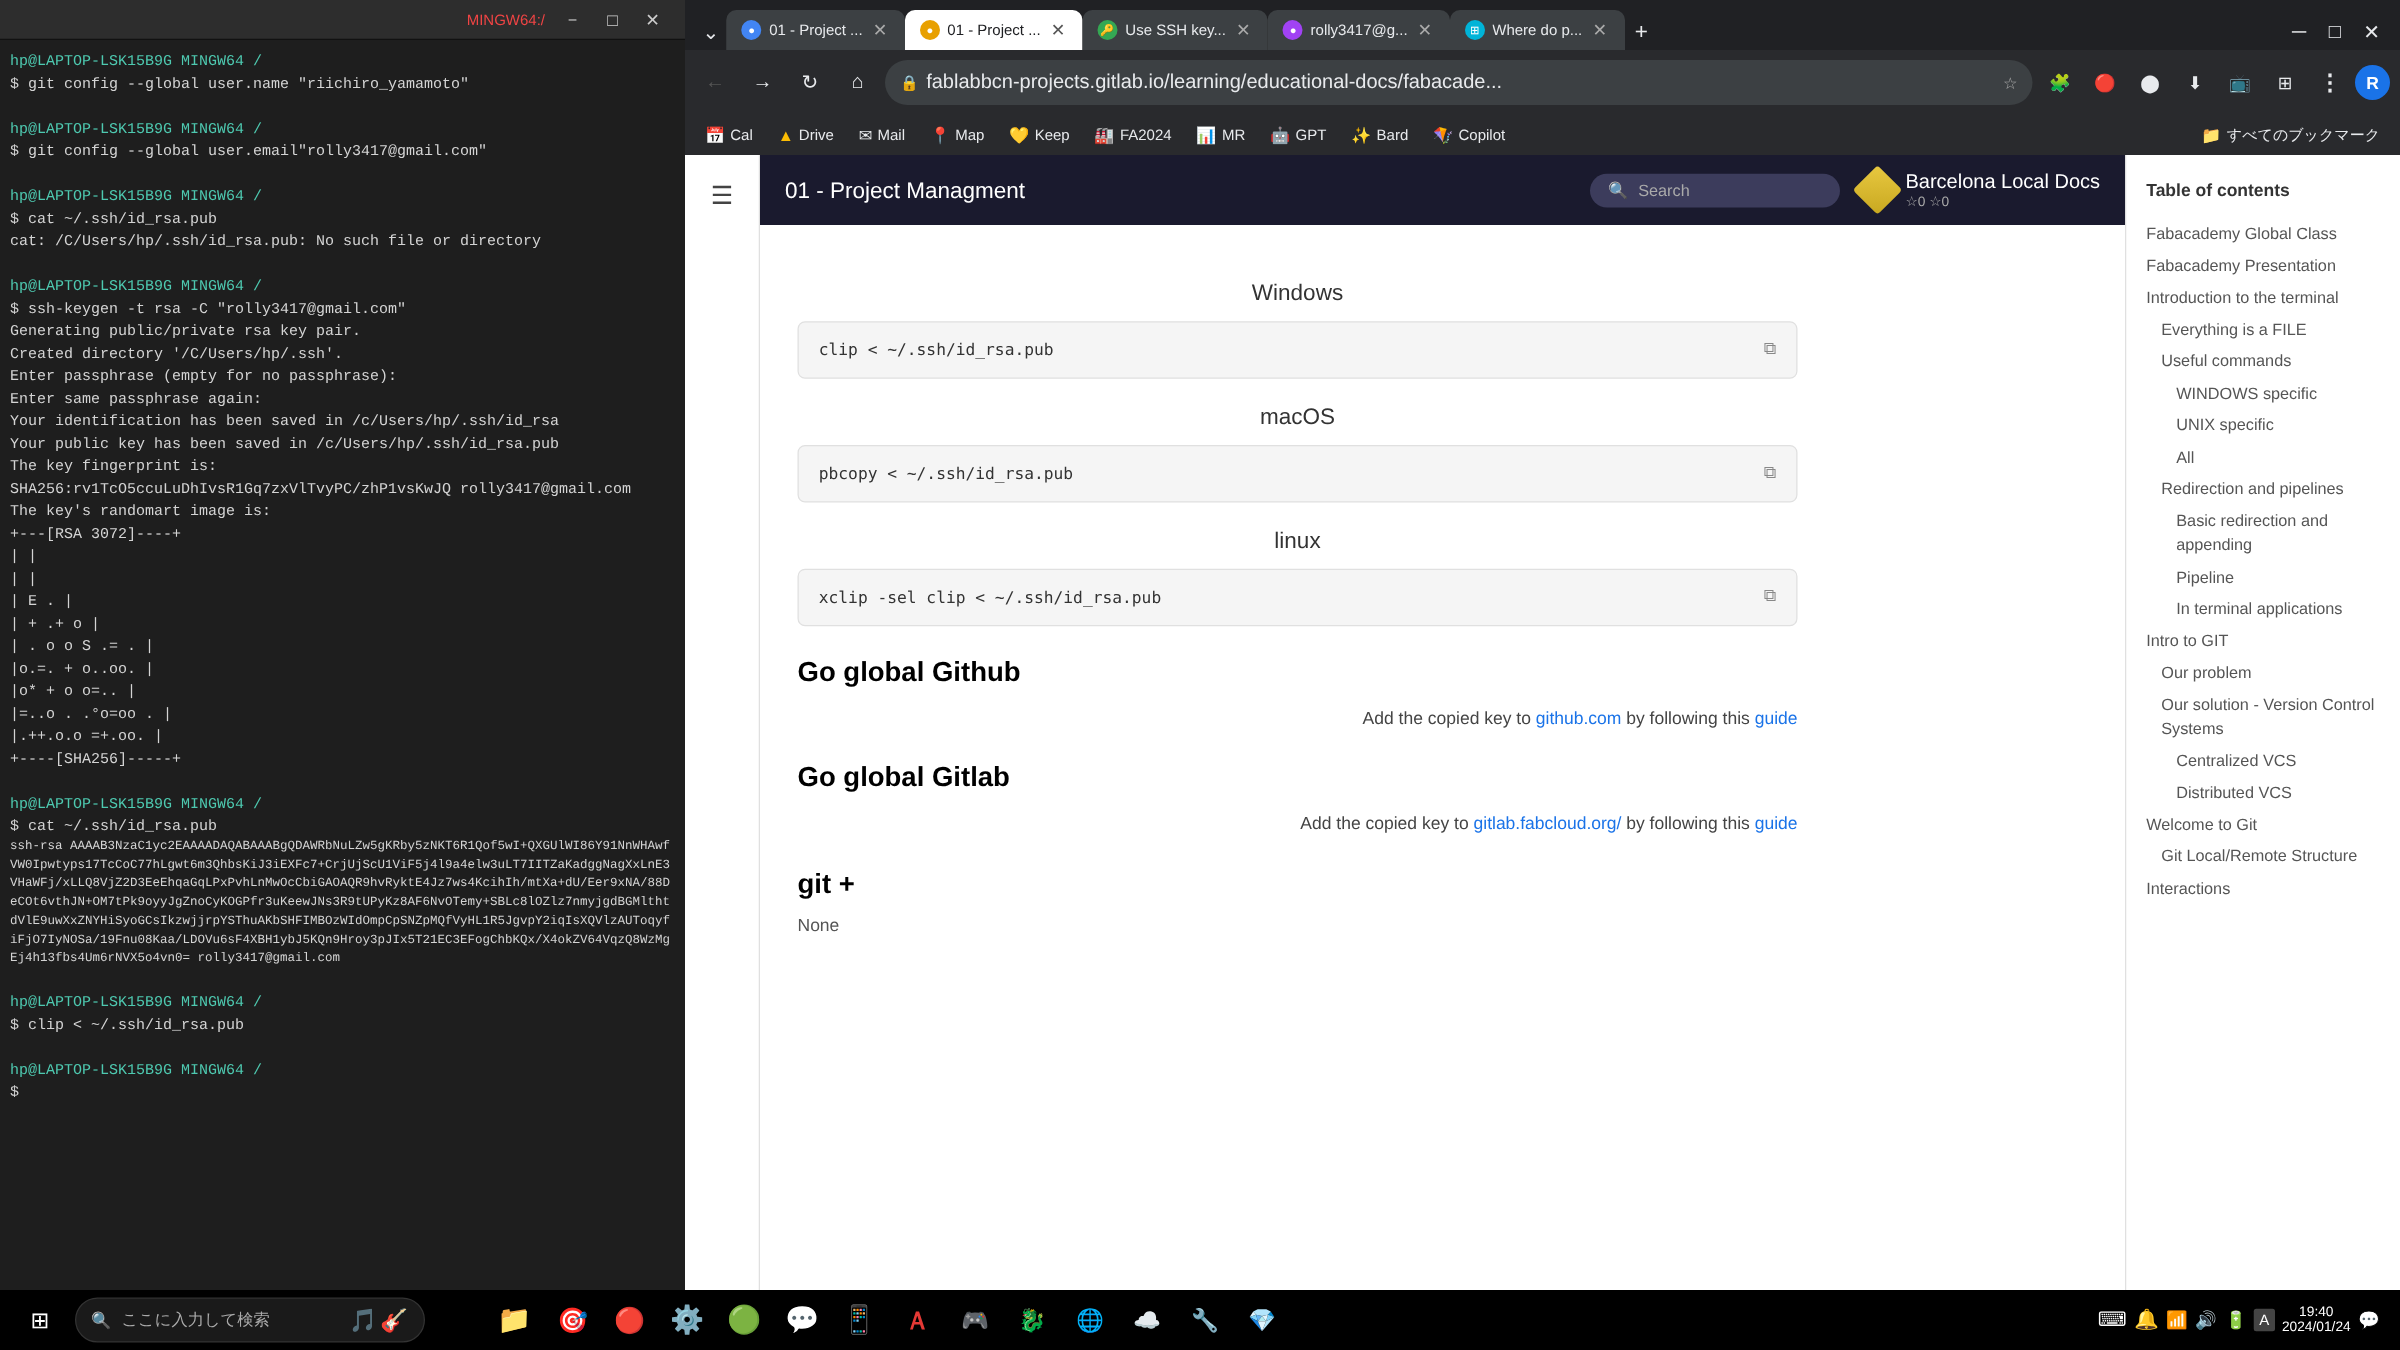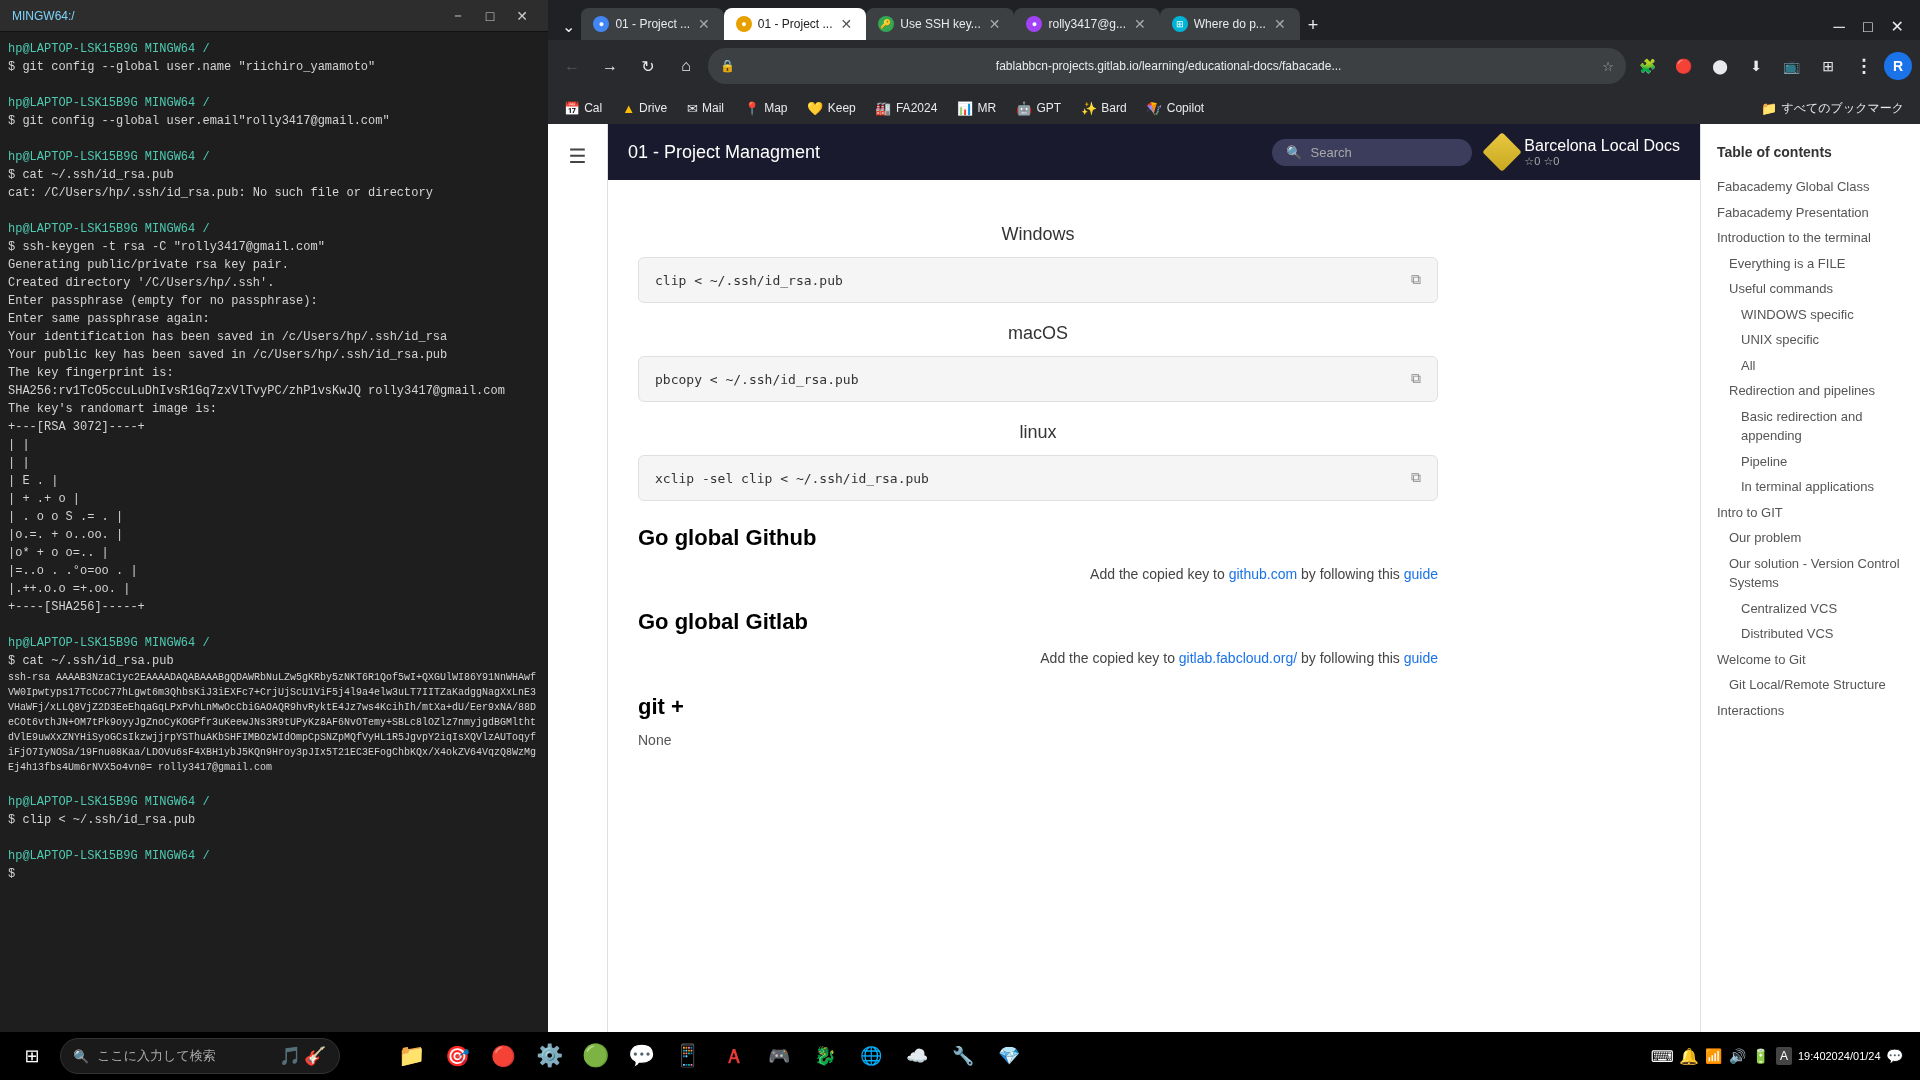--- a/index.html
+++ b/index.html
@@ -5,29 +5,29 @@
     * { margin: 0; padding: 0; box-sizing: border-box; }
     body { font-family: 'Segoe UI', Arial, sans-serif; background: #1e1e1e; width: 1920px; height: 1080px; overflow: hidden; display: flex; flex-direction: column; }
 
     
     .taskbar { height: 48px; background: #000; display: flex; align-items: center; padding: 0 8px; gap: 4px; flex-shrink: 0; position: absolute; bottom: 0; left: 0; right: 0; z-index: 100; }
     .taskbar-start { width: 48px; height: 40px; display: flex; align-items: center; justify-content: center; color: #fff; font-size: 18px; cursor: pointer; }
     .taskbar-search { width: 280px; height: 36px; background: #1a1a1a; border: 1px solid #333; border-radius: 20px; display: flex; align-items: center; padding: 0 12px; gap: 8px; color: #aaa; font-size: 13px; }
     .taskbar-icons { display: flex; gap: 2px; align-items: center; }
     .taskbar-icon { width: 44px; height: 44px; display: flex; align-items: center; justify-content: center; font-size: 22px; cursor: pointer; border-radius: 4px; }
     .taskbar-tray { margin-left: auto; display: flex; align-items: center; gap: 6px; color: #fff; font-size: 11px; padding-right: 8px; }
-    .taskbar-time { display: flex; flex-direction: row; align-items: center; font-size: 11px; color: #fff; }
+    .taskbar-time { display: flex; flex-direction: column; align-items: center; font-size: 11px; color: #fff; }
 
     
     .main-area { display: flex; flex: 1; height: calc(1080px - 48px); }
 
     
     .terminal { width: 548px; height: 100%; background: #1e1e1e; display: flex; flex-direction: column; flex-shrink: 0; }
     .terminal-titlebar { background: #2d2d2d; height: 32px; display: flex; align-items: center; padding: 0 12px; gap: 8px; border-bottom: 1px solid #111; }
-    .terminal-title { color: #7dd3fc; font-size: 12px; flex: 1; }
+    .terminal-title { color: #ef4444; font-size: 12px; flex: 1; text-align: right; }
     .terminal-controls { display: flex; gap: 4px; }
     .terminal-btn { width: 28px; height: 20px; display: flex; align-items: center; justify-content: center; color: #ccc; font-size: 14px; cursor: pointer; border-radius: 2px; }
     .terminal-content { flex: 1; overflow: hidden; padding: 8px; font-family: 'Courier New', monospace; font-size: 12px; color: #d4d4d4; line-height: 1.5; }
     .t-green { color: #4ec9b0; }
     .t-white { color: #d4d4d4; }
 
     
     .browser { flex: 1; display: flex; flex-direction: column; background: #fff; }
     .browser-chrome { background: #202124; flex-shrink: 0; }
     .tab-bar { display: flex; align-items: flex-end; height: 40px; padding: 0 8px; gap: 0; overflow: hidden; }
@@ -35,21 +35,21 @@
     .tab.active { background: #fff; color: #202124; }
     .tab-favicon { width: 16px; height: 16px; border-radius: 50%; flex-shrink: 0; display: flex; align-items: center; justify-content: center; font-size: 10px; }
     .tab-label { flex: 1; overflow: hidden; text-overflow: ellipsis; white-space: nowrap; font-size: 12px; }
     .tab-close { color: #aaa; font-size: 14px; cursor: pointer; padding: 2px; border-radius: 50%; flex-shrink: 0; }
     .tab-new { color: #e8eaed; font-size: 18px; cursor: pointer; padding: 4px; margin-left: 4px; }
 
     .nav-bar { background: #292a2d; display: flex; align-items: center; padding: 6px 8px; gap: 6px; height: 52px; }
     .nav-btn { color: #e8eaed; font-size: 16px; cursor: pointer; padding: 6px; border-radius: 50%; display: flex; align-items: center; justify-content: center; width: 32px; height: 32px; }
     .nav-btn.disabled { color: #555; cursor: default; }
     .address-bar { flex: 1; background: #3c4043; border-radius: 20px; height: 36px; display: flex; align-items: center; padding: 0 12px; color: #e8eaed; font-size: 13px; gap: 6px; }
-    .address-text { flex: 1; font-size: 12px; color: #e8eaed; overflow: hidden; text-overflow: ellipsis; white-space: nowrap; text-align: center; }
+    .address-text { flex: 1; font-size: 16px; color: #e8eaed; overflow: hidden; text-overflow: ellipsis; white-space: nowrap; }
     .bookmark-bar { background: #292a2d; display: flex; align-items: center; padding: 2px 8px; gap: 4px; height: 32px; overflow: hidden; }
     .bookmark-item { display: flex; align-items: center; gap: 4px; padding: 2px 8px; color: #e8eaed; font-size: 12px; cursor: pointer; border-radius: 4px; white-space: nowrap; }
     .bm-icon { font-size: 13px; }
 
     
     .page-content { flex: 1; background: #fff; display: flex; overflow: hidden; }
     
     
     .page-left { width: 60px; background: #fff; border-right: 1px solid #e0e0e0; display: flex; flex-direction: column; align-items: center; padding: 12px 0; gap: 8px; }
     .nav-menu-icon { font-size: 20px; color: #444; cursor: pointer; padding: 8px; }

